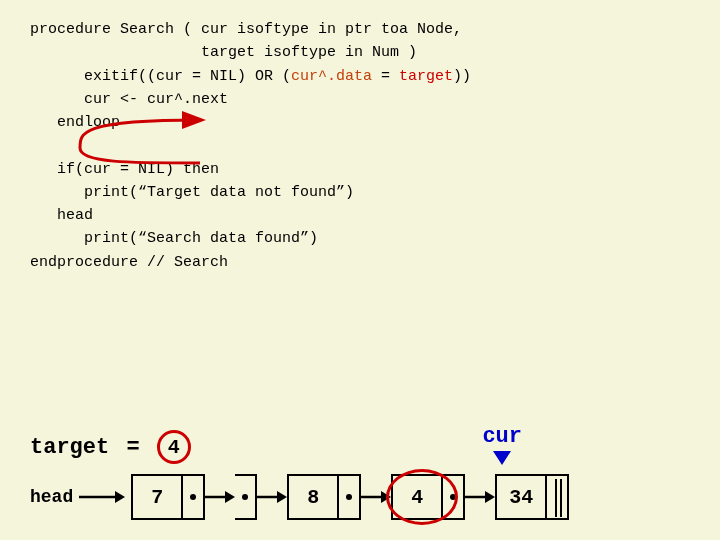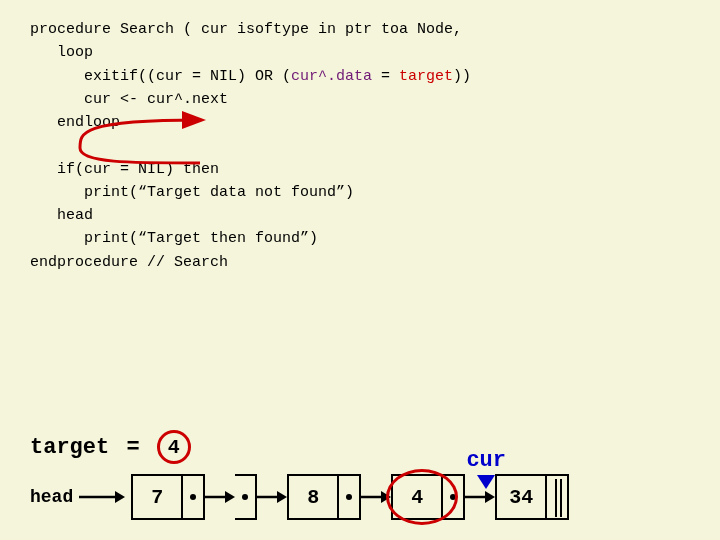--- a/index.html
+++ b/index.html
@@ -25,21 +25,21 @@
       line-height: 1.55;
       color: #000;
       position: relative;
     }
 
     .code-line {
       white-space: pre;
     }
 
     .highlight-blue {
-      color: #701a75;
+      color: #c2410c;
     }
 
     .highlight-red {
       color: #cc0000;
     }
 
     .bottom-section {
       position: absolute;
       bottom: 20px;
       left: 0;
@@ -152,29 +152,29 @@
       pointer-events: none;
     }
   </style>
 </head>
 <body>
 
 <div class="main-container">
 
   <div class="code-block">
     <div class="code-line">procedure <span>Search</span> ( cur isoftype in ptr toa Node,</div>
-    <div class="code-line">   loop</div>
+    <div class="code-line">                   target isoftype in Num )</div>
     <div class="code-line">      exitif((cur = NIL) OR (<span class="highlight-blue">cur^.data</span> = <span class="highlight-red">target</span>))</div>
     <div class="code-line">      cur &lt;- cur^.next</div>
     <div class="code-line">   endloop</div>
     <div class="code-line">&nbsp;</div>
     <div class="code-line">   if(cur = NIL) then</div>
     <div class="code-line">      print(“Target data not found”)</div>
     <div class="code-line">   head</div>
-    <div class="code-line">      print(“Target then found”)</div>
+    <div class="code-line">      print(“Search data found”)</div>
     <div class="code-line">endprocedure // <span>Search</span></div>
   </div>
 
   <svg class="svg-overlay" viewBox="0 0 720 540">
 
     <defs>
       <marker id="redArrow" markerWidth="8" markerHeight="8" refX="6" refY="3" orient="auto">
         <path d="M0,0 L0,6 L8,3 z" fill="#cc0000"></path>
       </marker>
     </defs>
@@ -185,21 +185,21 @@
   <div class="bottom-section">
 
     <div class="target-cur-row">
 
       <div class="target-label">
         <span>target</span>
         <span>&nbsp;=&nbsp;</span>
         <span class="circle-num">4</span>
       </div>
 
-      <div style="position:absolute; right:184px; top:-6px;margin-top:24px;">
+      <div style="position:absolute; right:168px; top:-6px;">
         <span style="font-size:22px; font-weight:bold; color:#0000cc;">cur</span>
         <div style="width:0;height:0;border-left:9px solid transparent;border-right:9px solid transparent;border-top:14px solid #0000cc;margin:2px auto 0 auto;"></div>
       </div>
     </div>
 
     <div class="nodes-row">
 
       <span class="head-label">head</span>
 
       <div class="head-arrow">

